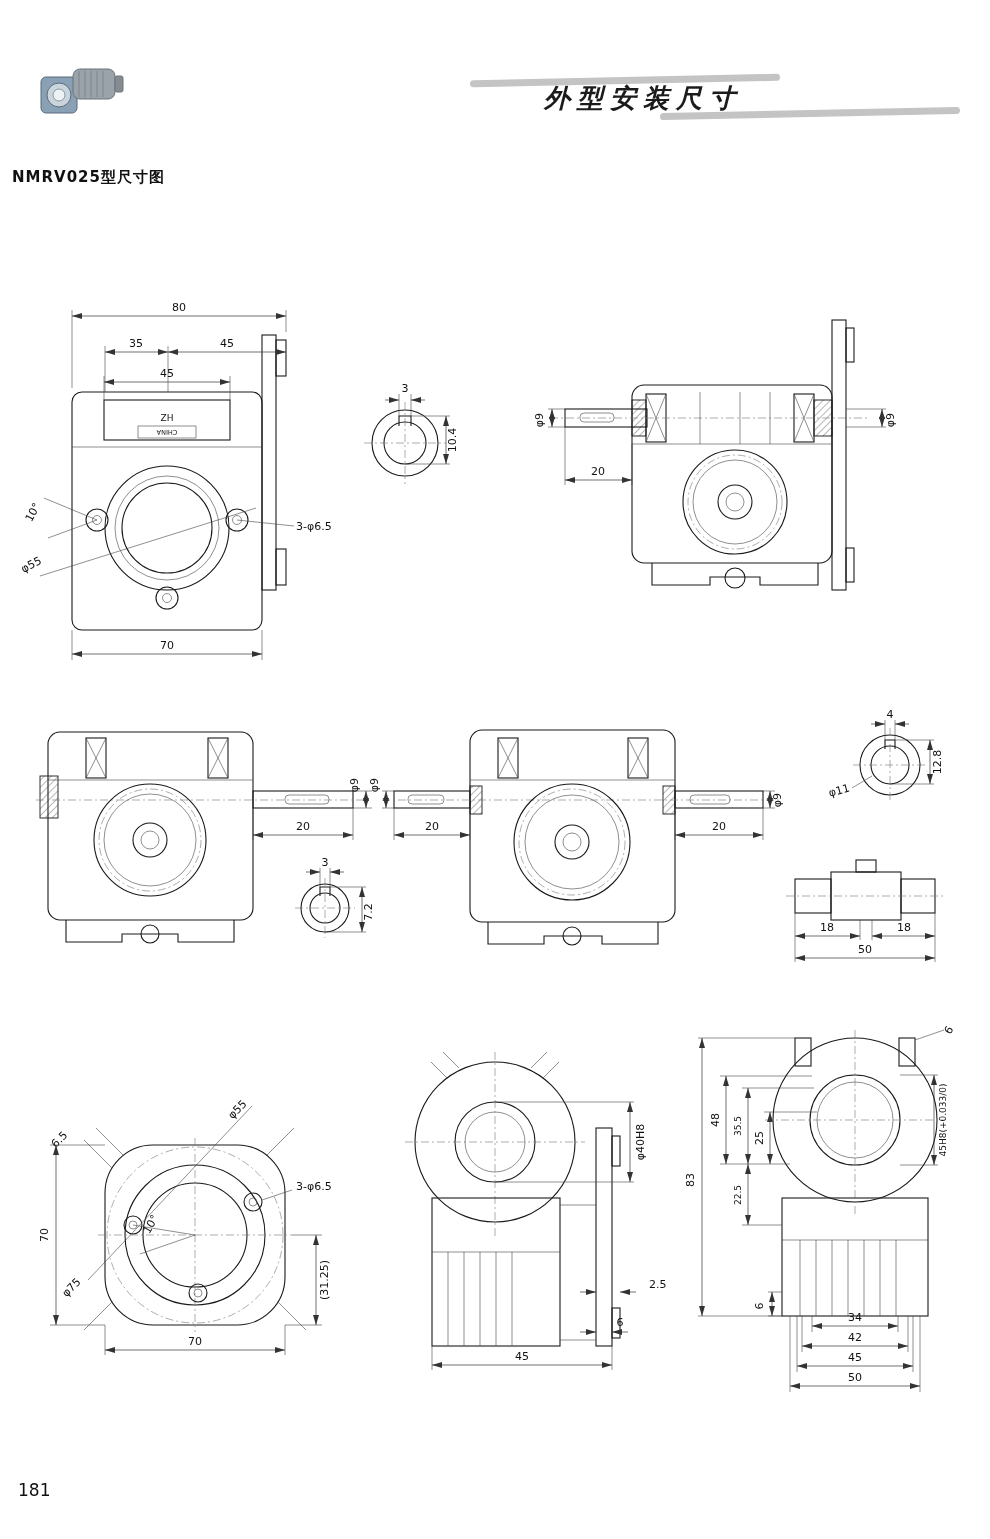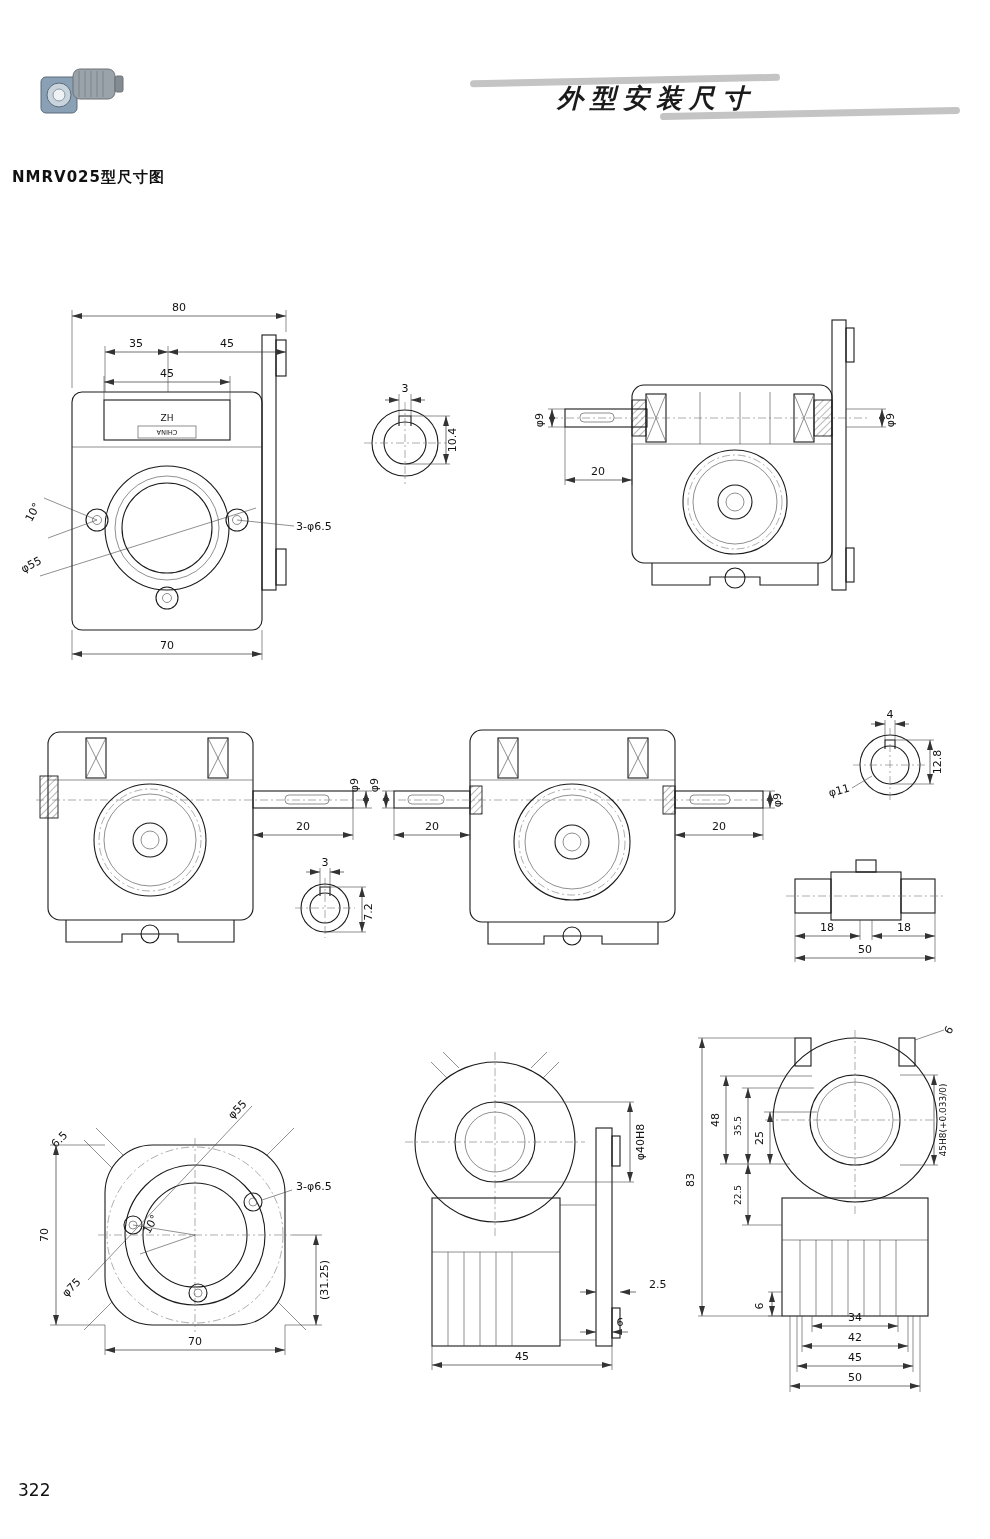--- a/index.html
+++ b/index.html
@@ -4,21 +4,21 @@
 <style>
   html,body{margin:0;padding:0}
   body{width:990px;height:1539px;background:#fff;position:relative;overflow:hidden;
        font-family:"DejaVu Sans",sans-serif;color:#111}
   .header{position:absolute;top:55px;left:0;width:990px;height:80px}
   .logo{position:absolute;left:33px;top:2px;width:98px;height:64px}
   .banner{position:absolute;right:30px;top:18px;width:490px;height:50px}
   .swoosh{position:absolute;background:#c4c4c4;border-radius:6px}
   .swoosh.top{left:0;top:4px;width:310px;height:7px;transform:rotate(-1.2deg)}
   .swoosh.bottom{right:0;bottom:6px;width:300px;height:7px;transform:rotate(-1.2deg)}
-  .banner-title{position:absolute;left:87px;top:8px;font-size:26px;font-weight:bold;
+  .banner-title{position:absolute;left:74px;top:8px;font-size:26px;font-weight:bold;
        font-style:italic;letter-spacing:7px;color:#1b1b1b;white-space:nowrap}
   .page-title{position:absolute;top:168px;left:12px;font-size:15px;font-weight:bold;letter-spacing:1px}
   .drawing{position:absolute;top:240px;left:0}
   .page-number{position:absolute;left:18px;top:1480px;font-size:17px}
   svg .o{fill:none;stroke:#1a1a1a;stroke-width:1.1}
   svg .t{fill:none;stroke:#444;stroke-width:0.6}
   svg .c{fill:none;stroke:#777;stroke-width:0.6;stroke-dasharray:8 3 2 3}
   svg .d{fill:none;stroke:#333;stroke-width:0.7}
   svg .h{fill:url(#hatch);stroke:#1a1a1a;stroke-width:0.9}
   svg text{font-size:11px;fill:#111;text-anchor:middle;font-family:"DejaVu Sans",sans-serif}
@@ -434,13 +434,13 @@
     <line class="t" x1="913" y1="1076" x2="913" y2="1132"></line>
     <line class="d" x1="797" y1="1126" x2="913" y2="1126" marker-start="url(#ar)" marker-end="url(#ar)"></line>
     <text x="855" y="1121">45</text>
     <line class="t" x1="790" y1="1076" x2="790" y2="1152"></line>
     <line class="t" x1="920" y1="1076" x2="920" y2="1152"></line>
     <line class="d" x1="790" y1="1146" x2="920" y2="1146" marker-start="url(#ar)" marker-end="url(#ar)"></line>
     <text x="855" y="1141">50</text>
   </g>
 </svg>
 
-<div class="page-number">322</div>
+<div class="page-number">181</div>
 
 </body></html>

